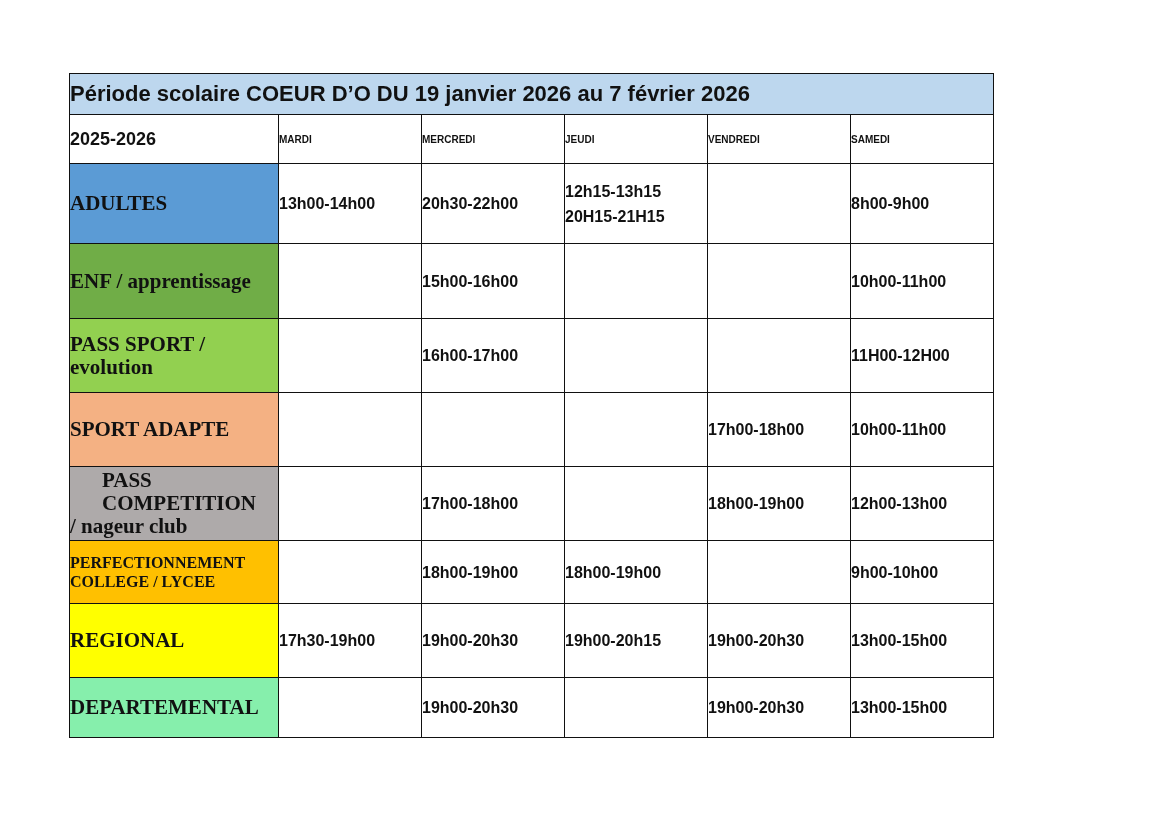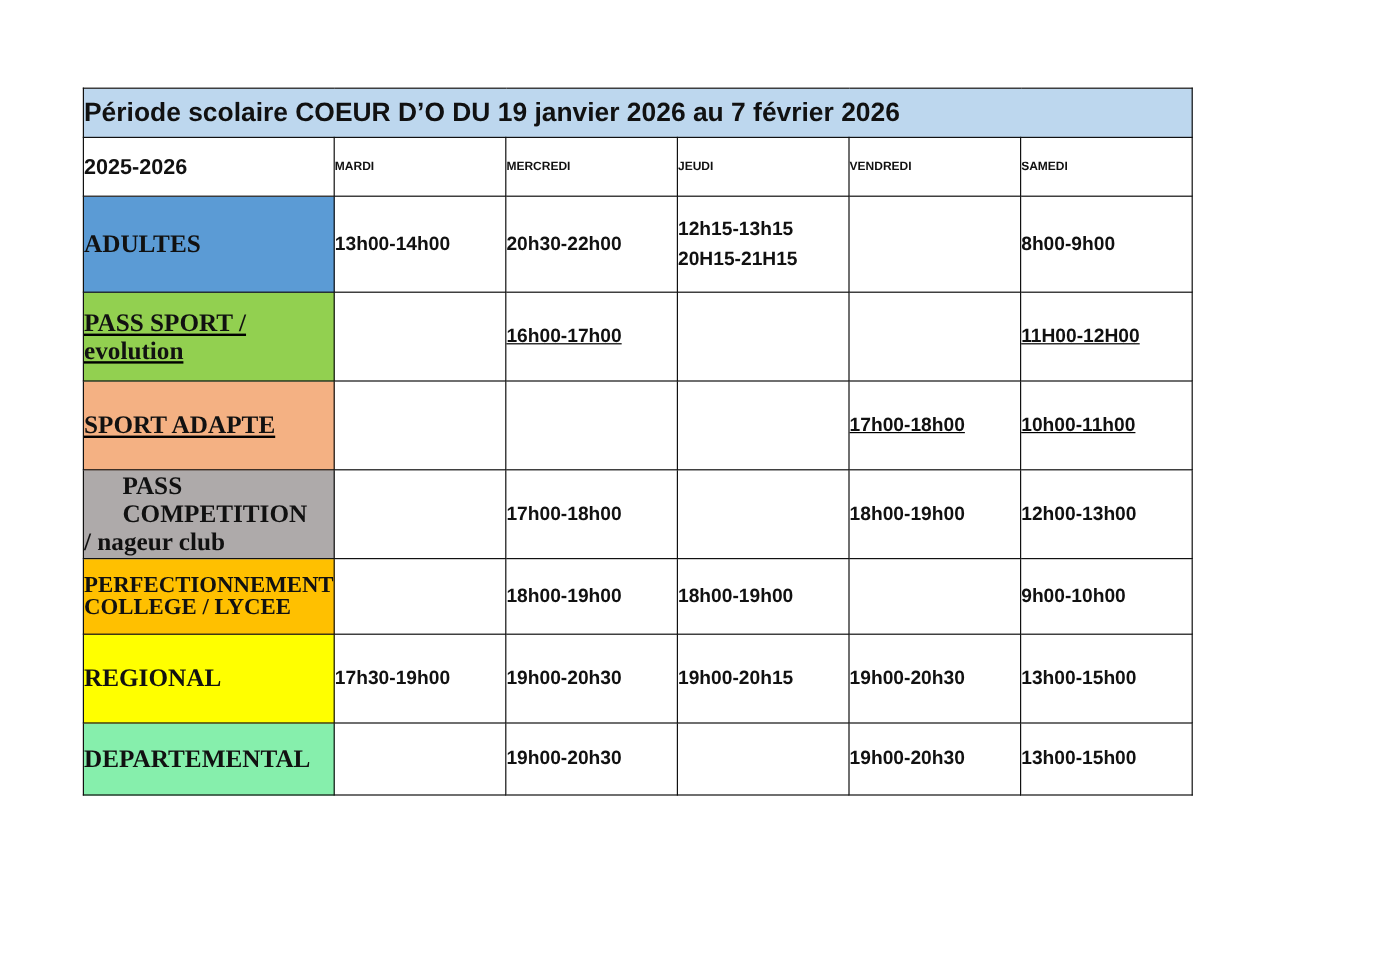--- a/index.html
+++ b/index.html
@@ -19,21 +19,21 @@
     height:40px; background:#bdd7ee;
     font-size:22px; color:#111;
   }
   .hdr { height:48px; font-size:10px; background:#fff; }
   .hdr.year { font-size:18px; }
   .cat {
     font-family:"Liberation Serif", serif !important;
     font-size:21px; line-height:23px;
     color:#1b1b1b;
   }
-  .cat.small { font-size:19px; line-height:19px; }
+  .cat.small { font-size:16px; line-height:19px; }
   .time { font-size:16px; line-height:25px; background:#fff; }
   .time .line { display:block; }
 </style>
 </head>
 <body>
 
 <table class="sched">
   <colgroup>
     <col style="width:209px">
     <col style="width:143px">
@@ -68,36 +68,50 @@
         </td>
         <td class="time">
           <span class="line">12h15-13h15</span>
           <span class="line">20H15-21H15</span>
         </td>
         <td class="time"></td>
         <td class="time">
           <span class="line">8h00-9h00</span>
         </td>
       </tr>
-      <tr style="height: 74px; text-decoration: underline;">
+      <tr style="height: 75px;">
+        <td class="cat" style="background: rgb(112, 173, 71);">
+          <span style="display: block;">ENF / apprentissage</span>
+        </td>
+        <td class="time"></td>
+        <td class="time">
+          <span class="line">15h00-16h00</span>
+        </td>
+        <td class="time"></td>
+        <td class="time"></td>
+        <td class="time">
+          <span class="line">10h00-11h00</span>
+        </td>
+      </tr>
+      <tr style="height: 74px;">
         <td class="cat" style="background: rgb(146, 208, 80);">
           <span style="display: block;">PASS SPORT /</span>
           <span style="display: block;">evolution</span>
         </td>
         <td class="time"></td>
         <td class="time">
           <span class="line">16h00-17h00</span>
         </td>
         <td class="time"></td>
         <td class="time"></td>
         <td class="time">
           <span class="line">11H00-12H00</span>
         </td>
       </tr>
-      <tr style="height: 74px; text-decoration: underline;">
+      <tr style="height: 74px;">
         <td class="cat" style="background: rgb(244, 177, 131);">
           <span style="display: block;">SPORT ADAPTE</span>
         </td>
         <td class="time"></td>
         <td class="time"></td>
         <td class="time"></td>
         <td class="time">
           <span class="line">17h00-18h00</span>
         </td>
         <td class="time">

